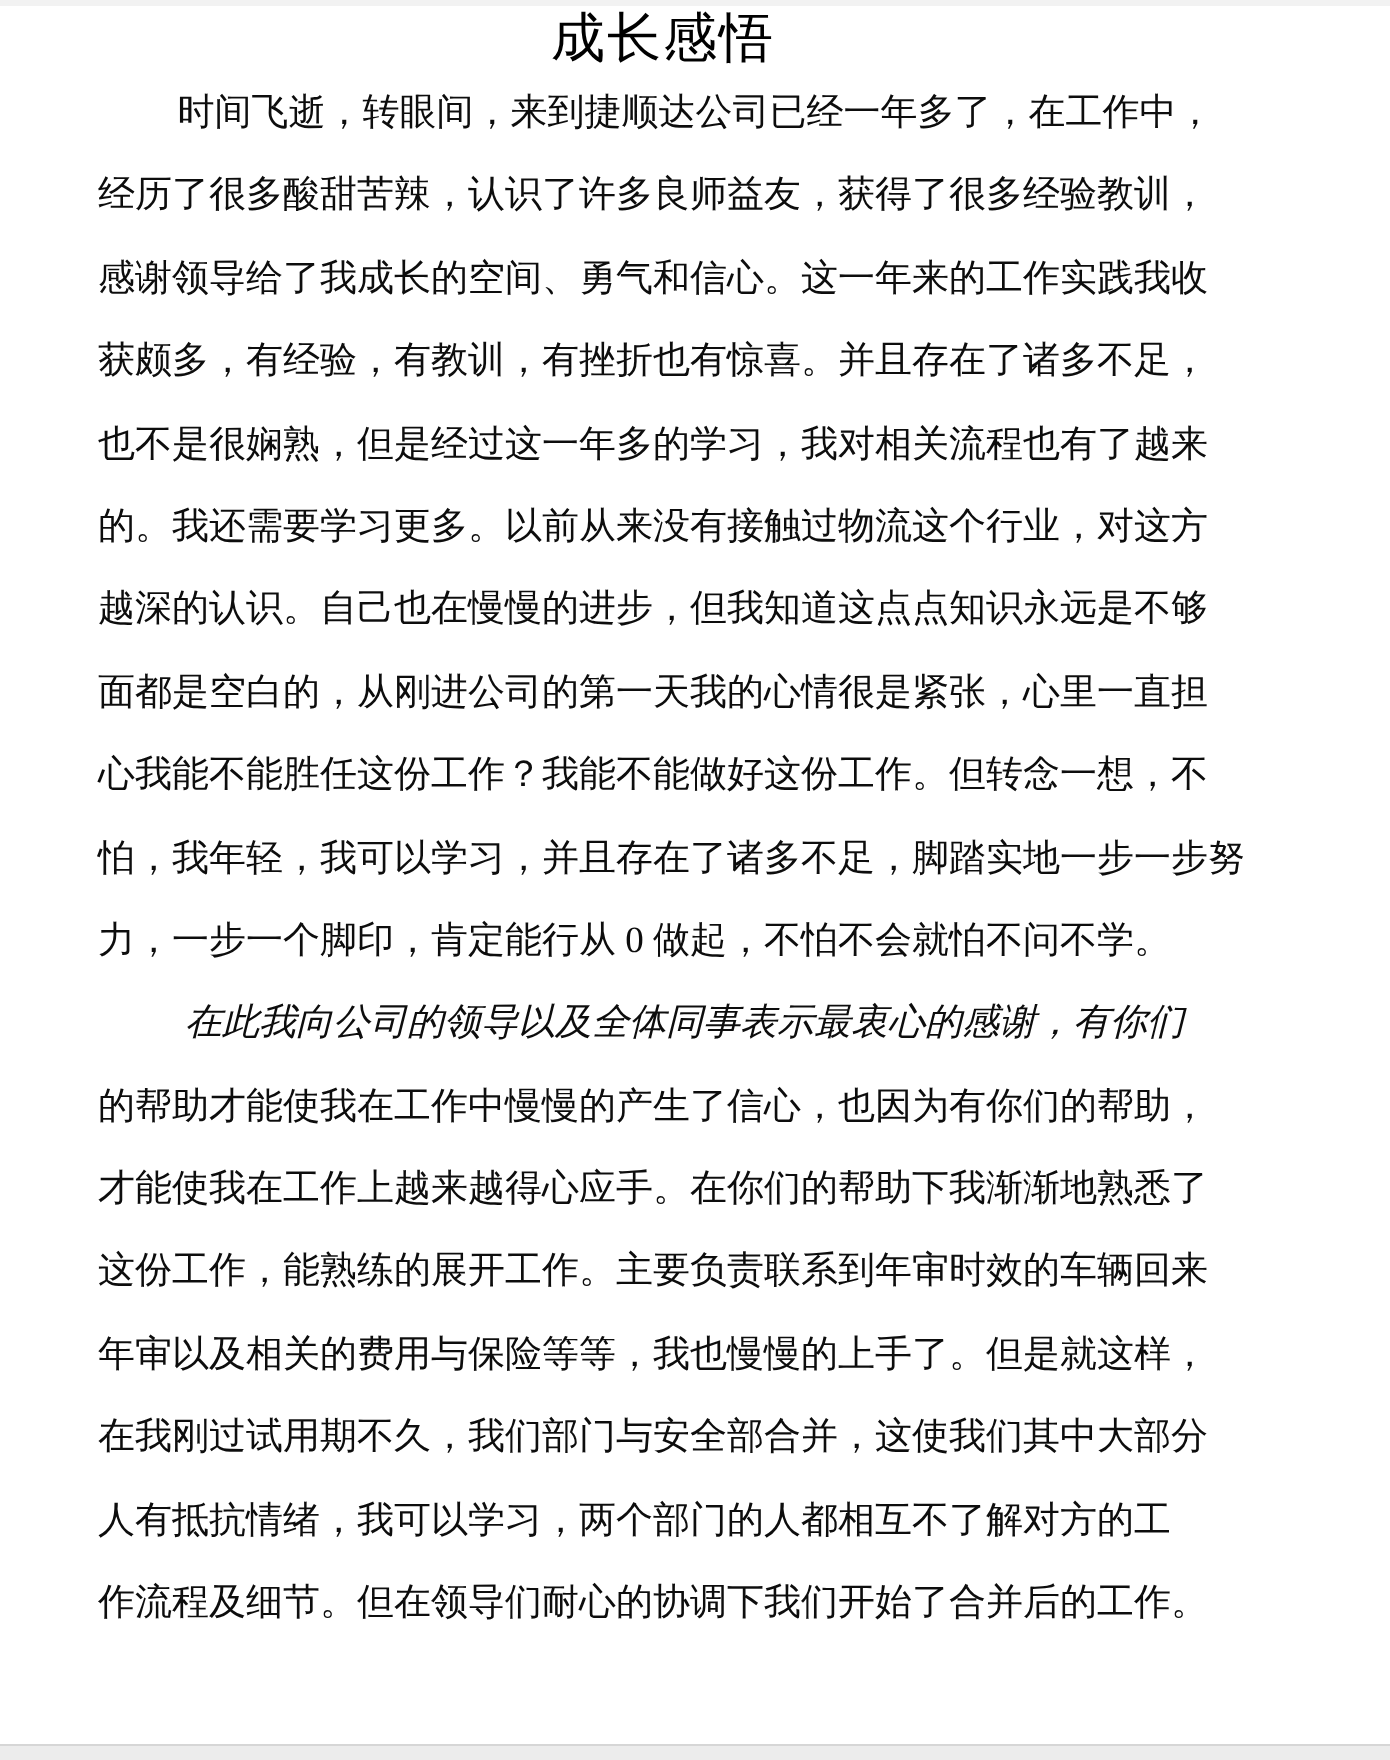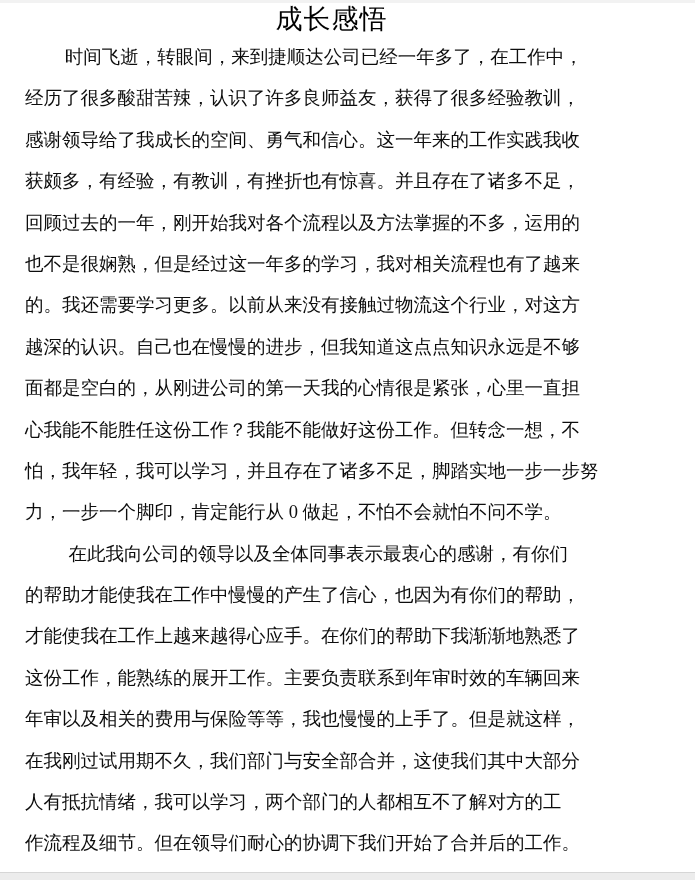--- a/index.html
+++ b/index.html
@@ -24,33 +24,33 @@
     position: relative;
     left: -16px;
     text-align: center;
     font-size: 27px;
     line-height: 31px;
     font-weight: 400;
     color: #000000;
     letter-spacing: 1px;
   }
   .content {
-    margin-left: 25px;
+    margin-left: 49px;
     margin-top: 2px;
   }
   .line {
     font-size: 18.5px;
     line-height: 41.4px;
     height: 41.4px;
     color: #0d0d0d;
     white-space: pre;
     text-align: left;
   }
   .p1-first { text-indent: 2.15em; }
-  .p2-first { text-indent: 2.35em; }
+  .p2-first { text-indent: 2.35em; font-style: italic; }
   .bottom-bar {
     position: absolute;
     left: 0; right: 0;
     top: 872px;
     height: 8px;
     background: #ececec;
     border-top: 1px solid #d6d6d6;
     box-sizing: border-box;
   }
 </style>
@@ -59,21 +59,20 @@
 
 <div class="top-strip"></div>
 
 <h1 class="doc-title">成长感悟</h1>
 
 <div class="content">
   <div class="line p1-first">时间飞逝，转眼间，来到捷顺达公司已经一年多了，在工作中，</div>
   <div class="line">经历了很多酸甜苦辣，认识了许多良师益友，获得了很多经验教训，</div>
   <div class="line">感谢领导给了我成长的空间、勇气和信心。这一年来的工作实践我收</div>
   <div class="line">获颇多，有经验，有教训，有挫折也有惊喜。并且存在了诸多不足，</div>
-  <div class="line">回顾过去的一年，刚开始我对各个流程以及方法掌握的不多，运用的</div>
   <div class="line">也不是很娴熟，但是经过这一年多的学习，我对相关流程也有了越来</div>
   <div class="line">的。我还需要学习更多。以前从来没有接触过物流这个行业，对这方</div>
   <div class="line">越深的认识。自己也在慢慢的进步，但我知道这点点知识永远是不够</div>
   <div class="line">面都是空白的，从刚进公司的第一天我的心情很是紧张，心里一直担</div>
   <div class="line">心我能不能胜任这份工作？我能不能做好这份工作。但转念一想，不</div>
   <div class="line">怕，我年轻，我可以学习，并且存在了诸多不足，脚踏实地一步一步努</div>
   <div class="line">力，一步一个脚印，肯定能行从 0 做起，不怕不会就怕不问不学。</div>
   <div class="line p2-first">在此我向公司的领导以及全体同事表示最衷心的感谢，有你们</div>
   <div class="line">的帮助才能使我在工作中慢慢的产生了信心，也因为有你们的帮助，</div>
   <div class="line">才能使我在工作上越来越得心应手。在你们的帮助下我渐渐地熟悉了</div>

